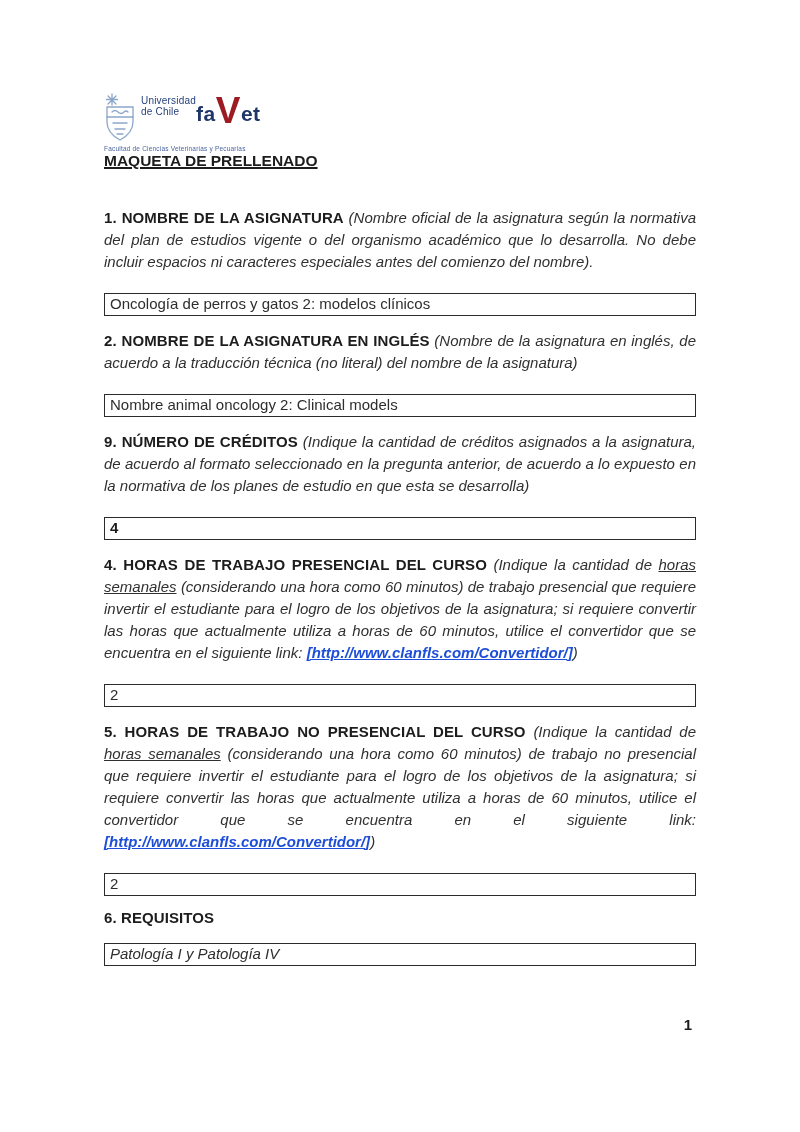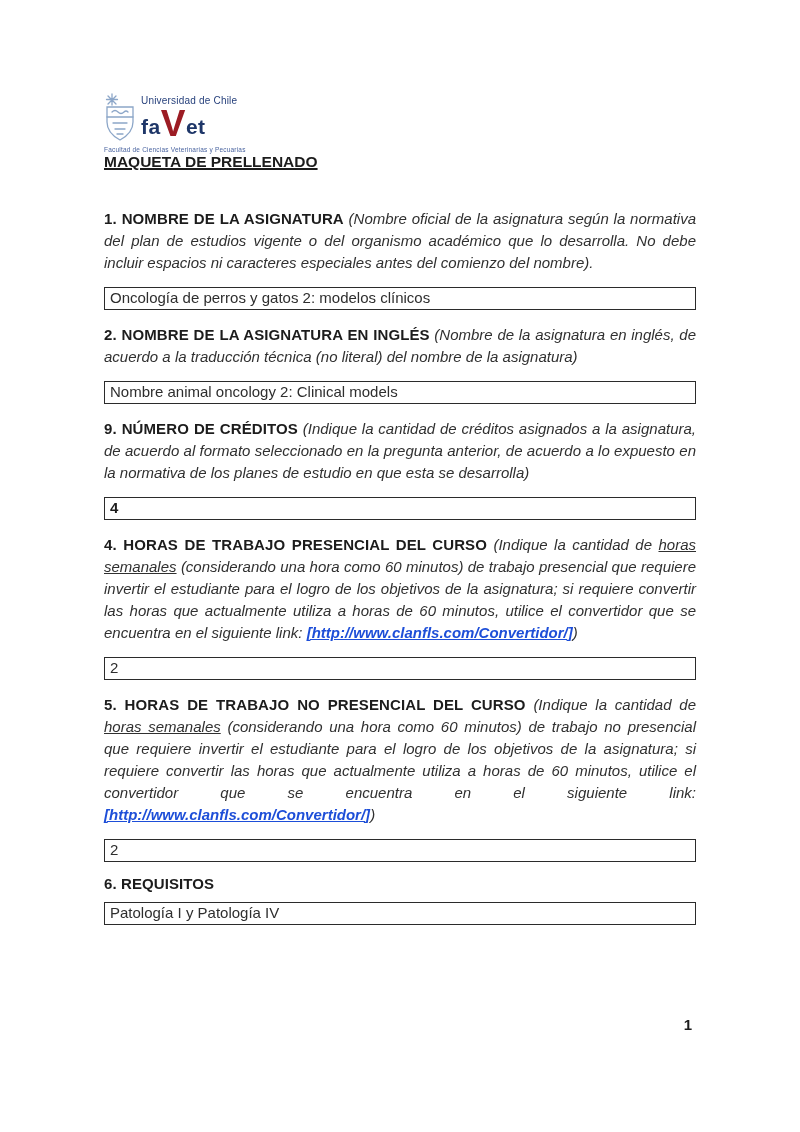--- a/index.html
+++ b/index.html
@@ -8,21 +8,21 @@
     width: 800px; height: 1132px;
     font-family: "Liberation Sans", "DejaVu Sans", sans-serif;
     color: #222; position: relative; overflow: hidden;
   }
   .page { width: 800px; height: 1132px; padding: 93px 104px 0 104px; position: relative; }
 
   
   .logo { width: 150px; }
   .logo-row { display: flex; align-items: flex-start; }
   .emblem { flex: 0 0 auto; margin-right: 3px; }
-  .logo-stack { display: flex; flex-direction: column; }
+  .logo-stack { display: flex; flex-direction: row; }
   .univ { font-size: 10px; color: #27417c; letter-spacing: .2px; margin-top: 2px; }
   .favet { line-height: 30px; font-weight: 700; letter-spacing: .5px; margin-top: 1px; }
   .favet .fa, .favet .et { font-size: 21px; color: #1e3668; }
   .favet .vee { font-size: 37px; color: #9c1c24; position: relative; top: 2px; }
   .faculty { font-size: 6.5px; color: #4a64a0; white-space: nowrap; margin-top: 2px; letter-spacing: .2px; }
 
   
   .title { text-align: left; margin-top: 1px; }
   .title-line {
     font-size: 15.5px; font-weight: 700; color: #1c1c1c;
@@ -37,30 +37,30 @@
     font-size: 15px; line-height: 22px; text-align: justify; color: #303030;
   }
   .q b { color: #1c1c1c; letter-spacing: .1px; }
   .q i { font-style: italic; }
   .u-it { font-style: italic; text-decoration: underline; }
   .doclink {
     font-style: italic; font-weight: 700; color: #1d4ed8;
     text-decoration: underline; cursor: pointer;
   }
   .answer-box {
-    margin-top: 13px;
+    margin-top: 20px;
     border: 1.5px solid #2b2b2b;
     height: 23px; line-height: 20px;
     padding: 0 5px;
     font-size: 15px; color: #2e2e2e;
     overflow: hidden; white-space: nowrap;
   }
   .answer-box.bold { font-weight: 700; color: #1c1c1c; }
   .section.tight .q { line-height: 16px; }
-  .section.tight .answer-box { margin-top: 10px; }
+  .section.tight .answer-box { margin-top: 17px; font-style: italic; }
 
   
   .page-number {
     position: absolute; top: 1016px; right: 108px;
     font-size: 15px; font-weight: 700; color: #1c1c1c;
   }
 </style>
 </head>
 <body>
 

